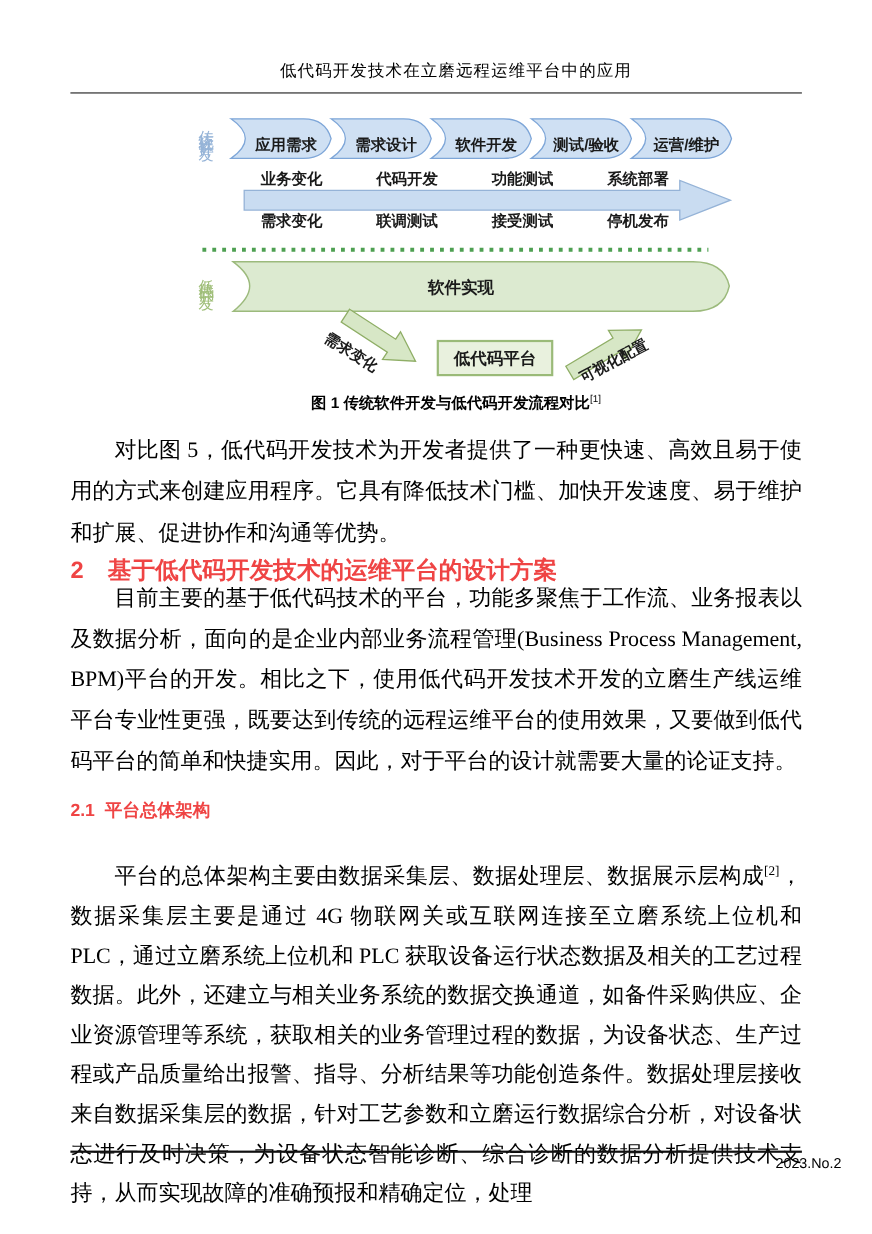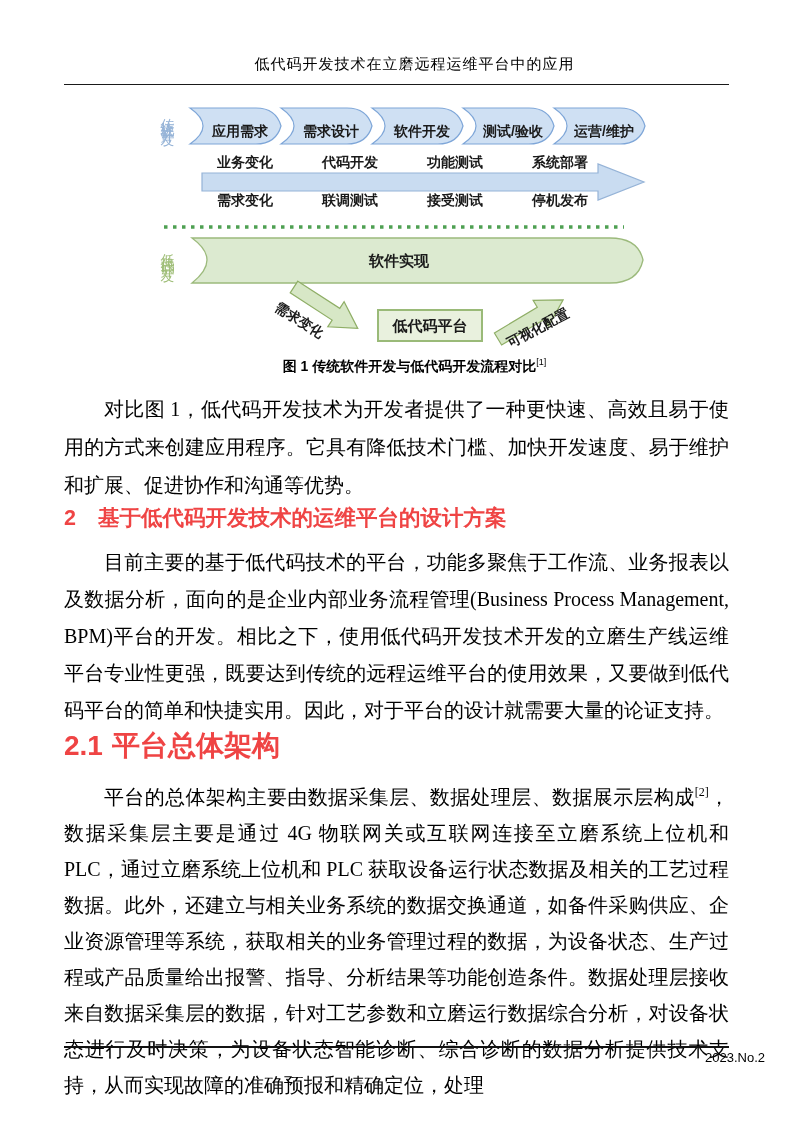--- a/index.html
+++ b/index.html
@@ -16,21 +16,21 @@
   .header-title{
     position:absolute;top:55px;left:0;width:100%;
     text-align:center;font-size:15px;letter-spacing:1px;
     font-family:"Liberation Serif", serif;
   }
   .header-rule{
     position:absolute;top:84px;left:64px;width:665px;
     border-top:1.8px solid #1a1a1a;height:0;
   }
   .figure{
-    position:absolute;left:152px;top:98px;width:500px;height:250px;
+    position:absolute;left:172px;top:98px;width:500px;height:250px;
   }
   .vlabel{
     position:absolute;
     writing-mode:vertical-rl;text-orientation:upright;
     font-family:"Liberation Sans", sans-serif;
     font-size:14px;line-height:16px;
   }
   .vlabel-blue{left:8px;top:9px;color:#95b3d7;letter-spacing:3px;}
   .vlabel-green{left:8px;top:144px;color:#9fbe78;letter-spacing:4px;}
   .fig-caption{
@@ -39,31 +39,31 @@
     font-family:"Liberation Sans", sans-serif;
   }
   .fig-caption sup{font-size:9px;font-weight:normal;}
   .body-par{
     position:absolute;left:64px;width:665px;
     font-size:20px;line-height:38px;
     text-align:justify;text-indent:2em;margin:0;
     font-family:"Liberation Serif", serif;
   }
   #para-intro{top:390px;}
-  #para-design{top:544px;line-height:37px;}
+  #para-design{top:526px;line-height:37px;}
   #para-architecture{top:779px;line-height:36px;}
   .body-par sup{font-size:12px;line-height:0;}
   .sec-heading{
     position:absolute;left:64px;width:665px;margin:0;
     font-family:"Liberation Sans", sans-serif;
     font-weight:bold;color:#ef4444;
   }
   #heading-2{top:503px;font-size:21.5px;}
   #heading-2 .h-num{margin-right:22px;}
-  #heading-2-1{top:727px;font-size:28px;}
+  #heading-2-1{top:727px;font-size:16px;}
   #heading-2-1 .h-num{margin-right:9px;}
   .footer-rule{
     position:absolute;top:1046px;left:64px;width:665px;
     border-top:2px solid #111;height:0;
   }
   .footer-page{
     position:absolute;top:1051px;left:0;width:100%;text-align:center;
     font-size:12.5px;font-family:"Liberation Sans", sans-serif;
   }
   .footer-issue{
@@ -134,21 +134,21 @@
         <path d="M0 -7 L50 -7 L50 -15 L76 0 L50 15 L50 7 L0 7 Z" fill="#d7e7c6" stroke="#8fae66" stroke-width="1.2"></path>
       </g>
       <text transform="translate(388,234) rotate(-28)" text-anchor="middle" font-size="13.5" font-weight="bold" fill="#1a1a1a">可视化配置</text>
     </svg>
   </div>
 
   <div class="fig-caption">
     <span>图 1  传统软件开发与低代码开发流程对比</span><sup>[1]</sup>
   </div>
 
-  <p class="body-par" id="para-intro">对比图 1，低代码开发技术为开发者提供了一种更快速、高效且易于使用的方式来创建应用程序。它具有降低技术门槛、加快开发速度、易于维护和扩展、促进协作和沟通等优势。</p>
+  <p class="body-par" id="para-intro">对比图 5，低代码开发技术为开发者提供了一种更快速、高效且易于使用的方式来创建应用程序。它具有降低技术门槛、加快开发速度、易于维护和扩展、促进协作和沟通等优势。</p>
 
   <h1 class="sec-heading" id="heading-2">
     <span class="h-num">2</span><span>基于低代码开发技术的运维平台的设计方案</span>
   </h1>
 
   <p class="body-par" id="para-design">目前主要的基于低代码技术的平台，功能多聚焦于工作流、业务报表以及数据分析，面向的是企业内部业务流程管理(Business Process Management, BPM)平台的开发。相比之下，使用低代码开发技术开发的立磨生产线运维平台专业性更强，既要达到传统的远程运维平台的使用效果，又要做到低代码平台的简单和快捷实用。因此，对于平台的设计就需要大量的论证支持。</p>
 
   <h2 class="sec-heading" id="heading-2-1">
     <span class="h-num">2.1</span><span>平台总体架构</span>
   </h2>

